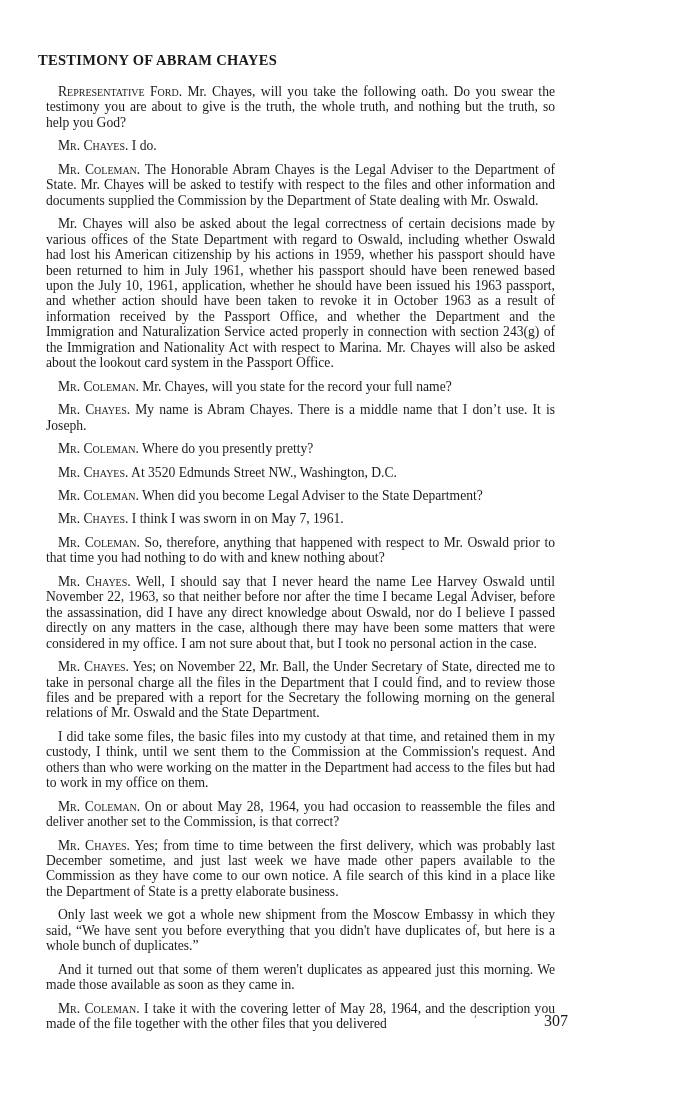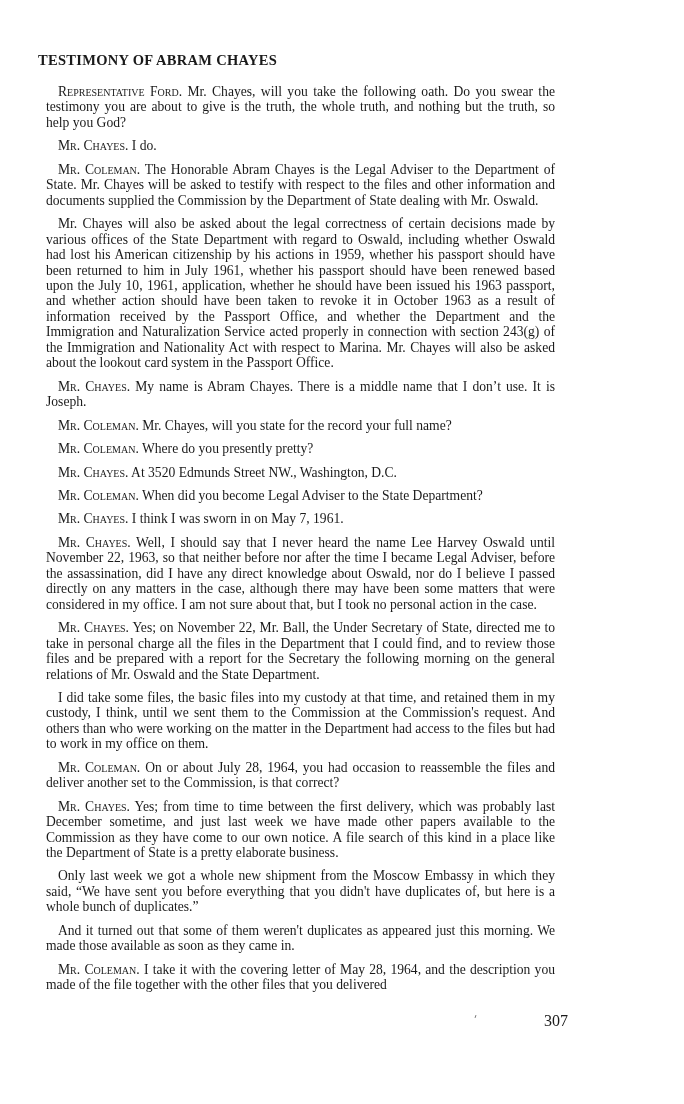--- a/index.html
+++ b/index.html
@@ -62,30 +62,31 @@
 </head>
 <body>
 
 <div class="page">
   <h1 class="title">TESTIMONY OF ABRAM CHAYES</h1>
   <div class="body-text" id="testimony-body">
       <p class="para"><span class="speaker">Representative Ford.</span><span> Mr. Chayes, will you take the following oath.  Do you swear the testimony you are about to give is the truth, the whole truth, and nothing but the truth, so help you God?</span></p>
       <p class="para"><span class="speaker">Mr. Chayes.</span><span> I do.</span></p>
       <p class="para"><span class="speaker">Mr. Coleman.</span><span> The Honorable Abram Chayes is the Legal Adviser to the Department of State.  Mr. Chayes will be asked to testify with respect to the files and other information and documents supplied the Commission by the Department of State dealing with Mr. Oswald.</span></p>
       <p class="para"><span>Mr. Chayes will also be asked about the legal correctness of certain decisions made by various offices of the State Department with regard to Oswald, includ­ing whether Oswald had lost his American citizenship by his actions in 1959, whether his passport should have been returned to him in July 1961, whether his passport should have been renewed based upon the July 10, 1961, application, whether he should have been issued his 1963 passport, and whether action should have been taken to revoke it in October 1963 as a result of information received by the Passport Office, and whether the Department and the Immigration and Naturalization Service acted properly in connection with section 243(g) of the Immigration and Nationality Act with respect to Marina.  Mr. Chayes will also be asked about the lookout card system in the Passport Office.</span></p>
+      <p class="para"><span class="speaker">Mr. Coleman.</span><span> Mr. Chayes, will you state for the record your full name?</span></p>
       <p class="para"><span class="speaker">Mr. Chayes.</span><span> My name is Abram Chayes.  There is a middle name that I don’t use.  It is Joseph.</span></p>
-      <p class="para"><span class="speaker">Mr. Coleman.</span><span> Mr. Chayes, will you state for the record your full name?</span></p>
       <p class="para"><span class="speaker">Mr. Coleman.</span><span> Where do you presently pretty?</span></p>
       <p class="para"><span class="speaker">Mr. Chayes.</span><span> At 3520 Edmunds Street NW., Washington, D.C.</span></p>
       <p class="para"><span class="speaker">Mr. Coleman.</span><span> When did you become Legal Adviser to the State Department?</span></p>
       <p class="para"><span class="speaker">Mr. Chayes.</span><span> I think I was sworn in on May 7, 1961.</span></p>
+      <p class="para"><span class="speaker">Mr. Coleman.</span><span> So, therefore, anything that happened with respect to Mr. Oswald prior to that time you had nothing to do with and knew nothing about?</span></p>
       <p class="para"><span class="speaker">Mr. Chayes.</span><span> Well, I should say that I never heard the name Lee Harvey Oswald until November 22, 1963, so that neither before nor after the time I became Legal Adviser, before the assassination, did I have any direct knowledge about Oswald, nor do I believe I passed directly on any matters in the case, although there may have been some matters that were considered in my office. I am not sure about that, but I took no personal action in the case.</span></p>
       <p class="para"><span class="speaker">Mr. Chayes.</span><span> Yes; on November 22, Mr. Ball, the Under Secretary of State, directed me to take in personal charge all the files in the Department that I could find, and to review those files and be prepared with a report for the Sec­retary the following morning on the general relations of Mr. Oswald and the State Department.</span></p>
       <p class="para"><span>I did take some files, the basic files into my custody at that time, and retained them in my custody, I think, until we sent them to the Commission at the Commission's request.  And others than who were working on the matter in the Department had access to the files but had to work in my office on them.</span></p>
-      <p class="para"><span class="speaker">Mr. Coleman.</span><span> On or about July 28, 1964, you had occasion to reassemble the files and deliver another set to the Commission, is that correct?</span></p>
+      <p class="para"><span class="speaker">Mr. Coleman.</span><span> On or about May 28, 1964, you had occasion to reassemble the files and deliver another set to the Commission, is that correct?</span></p>
       <p class="para"><span class="speaker">Mr. Chayes.</span><span> Yes; from time to time between the first delivery, which was probably last December sometime, and just last week we have made other papers available to the Commission as they have come to our own notice.  A file search of this kind in a place like the Department of State is a pretty elaborate business.</span></p>
       <p class="para"><span>Only last week we got a whole new shipment from the Moscow Embassy in which they said, “We have sent you before everything that you didn't have duplicates of, but here is a whole bunch of duplicates.”</span></p>
       <p class="para"><span>And it turned out that some of them weren't duplicates as appeared just this morning.  We made those available as soon as they came in.</span></p>
       <p class="para"><span class="speaker">Mr. Coleman.</span><span> I take it with the covering letter of May 28, 1964, and the description you made of the file together with the other files that you delivered</span></p>
     </div>
 </div>
 
 <div class="speck"></div>
 <div class="page-number">307</div>
 

